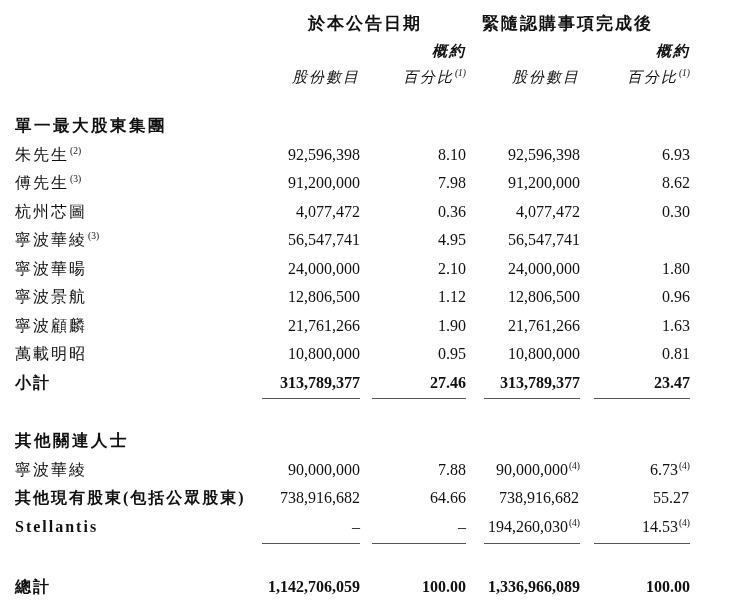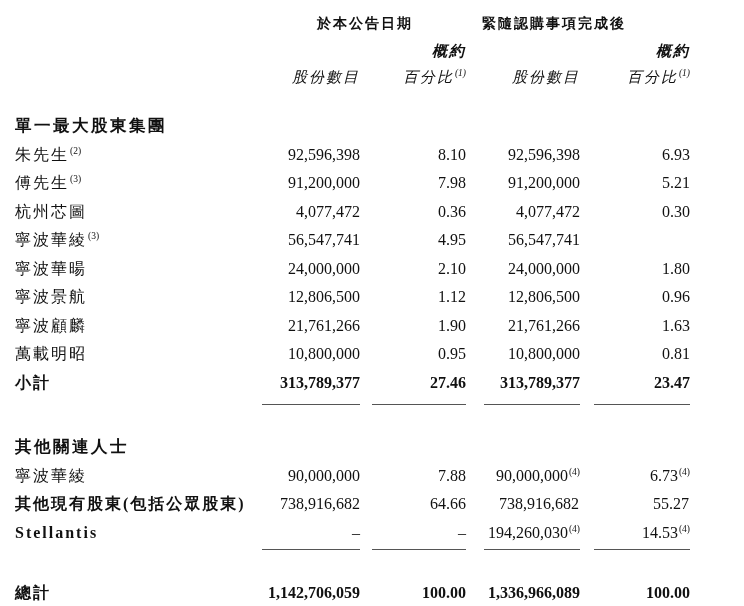--- a/index.html
+++ b/index.html
@@ -11,38 +11,38 @@
   .doc { box-sizing:border-box; padding:12px 0 0 15px; }
 
   .trow { display:flex; align-items:baseline; line-height:24.5px; white-space:nowrap; }
   .cl   { width:245px; font-size:16px; letter-spacing:2px; flex:none; }
   .c    { text-align:right; font-size:16px; flex:none; }
   .c1   { width:98px;  margin-left:2px; }
   .c2   { width:94px;  margin-left:12px; }
   .c3   { width:96px;  margin-left:18px; }
   .c4   { width:96px;  margin-left:14px; }
 
-  .hgroups { display:flex; line-height:24px; font-weight:bold; font-size:14px; }
+  .hgroups { display:flex; line-height:24px; font-weight:bold; font-size:17px; }
   .hg-spacer { width:245px; flex:none; }
   .hg1 { width:206px; margin-left:2px;  text-align:center; letter-spacing:2px; flex:none; }
   .hg2 { width:224px; margin-left:14px; letter-spacing:2px; flex:none; }
 
   .subhdr { font-style:italic; line-height:22px; }
   .subhdr .c { font-size:15px; letter-spacing:2px; }
   .approx-row { margin-top:4px;font-weight:bold; }
 
   .sup { font-size:9.5px; letter-spacing:0; vertical-align:6px; margin-left:1px; }
 
   .bold { font-weight:bold; }
   .sec-title { font-weight:bold; font-size:16.5px; letter-spacing:2.5px; line-height:24.5px; }
   .sec1-title { margin-top:26px; }
   .sec2-title { margin-top:30px; }
 
   .subtotal { margin-top:4px; font-weight:bold; }
-  .subtotal .c { border-bottom:1px solid #555555; padding-bottom:9px; }
+  .subtotal .c { border-bottom:1px solid #555555; padding-bottom:3px; }
 
   .stellantis .c { border-bottom:1px solid #555555; padding-bottom:4px; }
 
   .total-row { margin-top:31px; font-weight:bold; }
   .total-row .c { border-bottom:3px solid #000000; padding-bottom:16px; }
 </style>
 </head>
 <body>
 
 <div class="doc">
@@ -77,21 +77,21 @@
     <div class="c c2">8.10</div>
     <div class="c c3">92,596,398</div>
     <div class="c c4">6.93</div>
   </div>
 
   <div class="trow">
     <div class="cl"><span>傅先生</span><span class="sup">(3)</span></div>
     <div class="c c1">91,200,000</div>
     <div class="c c2">7.98</div>
     <div class="c c3">91,200,000</div>
-    <div class="c c4">5.21</div>
+    <div class="c c4">8.62</div>
   </div>
 
   <div class="trow">
     <div class="cl"><span>杭州芯圖</span><span class="sup"></span></div>
     <div class="c c1">4,077,472</div>
     <div class="c c2">0.36</div>
     <div class="c c3">4,077,472</div>
     <div class="c c4">0.30</div>
   </div>
 

